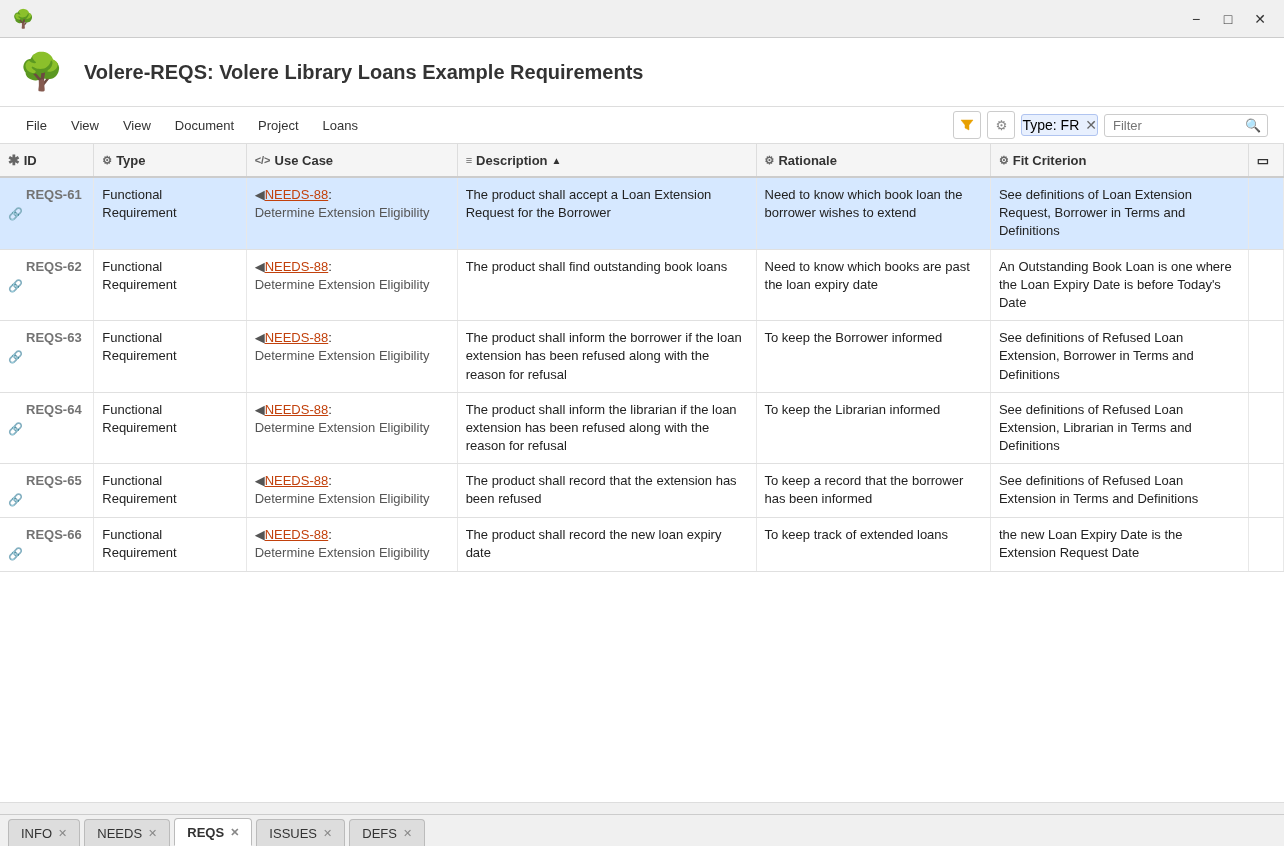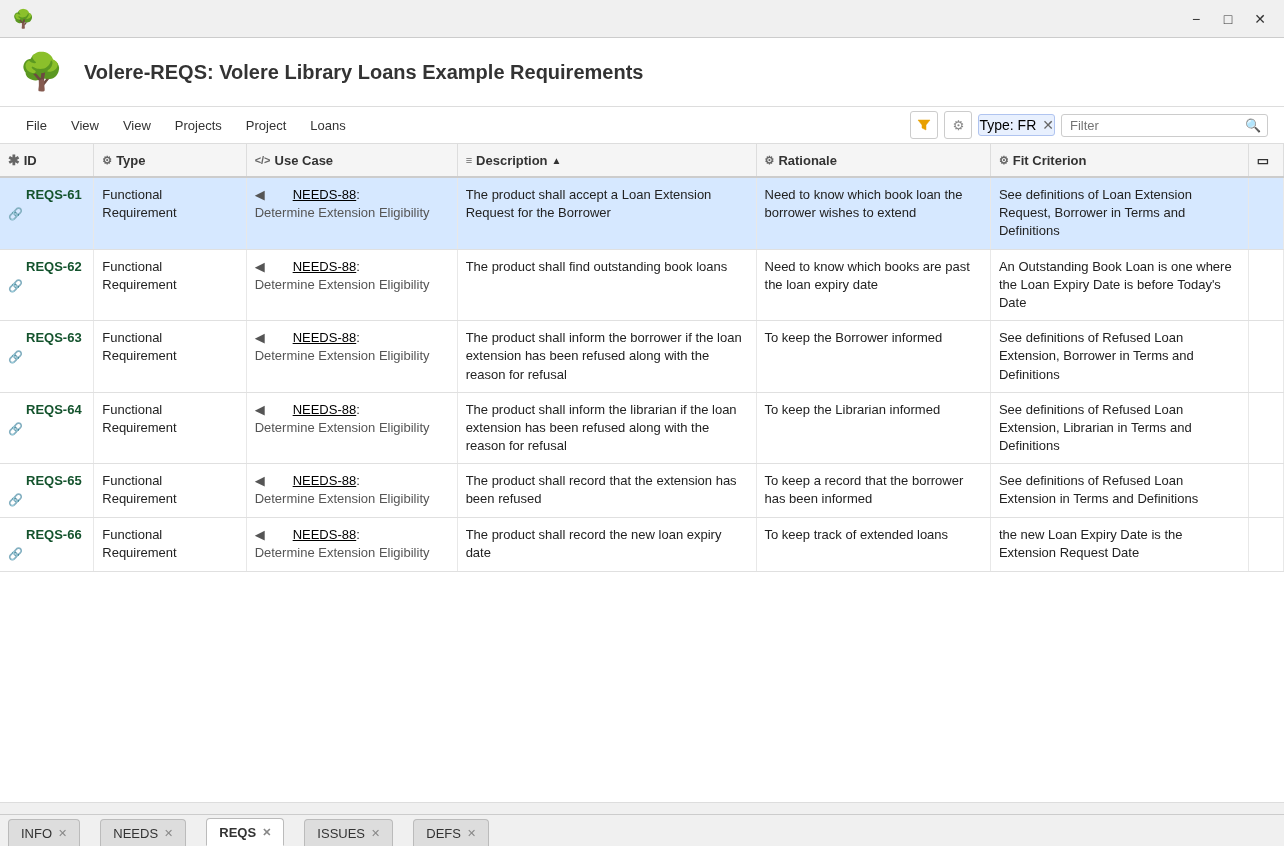--- a/index.html
+++ b/index.html
@@ -18,21 +18,21 @@
     .app-title { font-size: 20px; font-weight: bold; color: #333; }
 
     
     .menu-bar { background: white; padding: 4px 16px; display: flex; align-items: center; justify-content: space-between; border-bottom: 1px solid #ddd; }
     .menu-items { display: flex; gap: 4px; }
     .menu-item { padding: 3px 10px; cursor: pointer; color: #333; border-radius: 3px; }
     .filter-bar { display: flex; align-items: center; gap: 6px; }
     .filter-icon-btn { width: 28px; height: 28px; border: 1px solid #ccc; background: white; border-radius: 3px; cursor: pointer; display: flex; align-items: center; justify-content: center; color: #888; }
     .filter-tag { display: flex; align-items: center; gap: 4px; background: #e8f0fe; border: 1px solid #b0c4f0; border-radius: 3px; padding: 2px 0; font-size: 14px; }
     .filter-tag .close-x { cursor: pointer; color: #666; margin-left: 2px; }
-    .filter-input { border: 1px solid #ccc; border-radius: 3px; padding: 3px 24px 3px 8px; width: 207px; font-size: 13px; position: relative; }
+    .filter-input { border: 1px solid #ccc; border-radius: 3px; padding: 3px 24px 3px 8px; width: 164px; font-size: 13px; position: relative; }
     .filter-search-wrap { position: relative; }
     .filter-search-wrap .search-ico { position: absolute; right: 6px; top: 50%; transform: translateY(-50%); color: #aaa; pointer-events: none; }
 
     
     .table-container { flex: 1; overflow: hidden; background: white; display: flex; flex-direction: column; }
     .table-scroll { flex: 1; overflow-y: auto; overflow-x: auto; }
     table { width: 100%; border-collapse: collapse; table-layout: fixed; }
     thead th { background: #f5f5f5; border-bottom: 2px solid #ccc; border-right: 1px solid #ddd; padding: 8px 8px; font-weight: 600; font-size: 13px; color: #333; position: sticky; top: 0; z-index: 10; text-align: left; }
     thead th .col-header { display: flex; align-items: center; gap: 4px; }
     th.col-id { width: 80px; }
@@ -40,33 +40,33 @@
     th.col-usecase { width: 180px; }
     th.col-desc { width: 255px; }
     th.col-rat { width: 200px; }
     th.col-fit { width: 220px; }
     th.col-expand { width: 30px; }
 
     tbody td { border-bottom: 1px solid #e0e0e0; border-right: 1px solid #e8e8e8; padding: 8px 8px; vertical-align: top; font-size: 13px; color: #222; line-height: 1.4; }
     tbody tr.selected { background: #d6e8ff; }
     tbody tr.selected td { background: #d6e8ff; }
 
-    .row-id { font-weight: 600; color: #14532d; padding-left: 18px; }
+    .row-id { font-weight: 600; color: #737373; padding-left: 18px; }
     .row-link { display: block; color: #888; font-size: 12px; margin-top: 2px; }
-    .needs-link { color: #000000; text-decoration: underline; cursor: pointer; padding-left: 28px; }
+    .needs-link { color: #c2410c; text-decoration: underline; cursor: pointer; }
     .use-case-text { color: #555; }
 
     
     .table-scroll::-webkit-scrollbar { width: 12px; height: 12px; }
     .table-scroll::-webkit-scrollbar-track { background: #f0f0f0; }
     .table-scroll::-webkit-scrollbar-thumb { background: #bbb; border-radius: 2px; }
 
     
     .tab-bar { background: #f0f0f0; border-top: 1px solid #ccc; display: flex; align-items: flex-end; padding: 0 8px; min-height: 32px; }
-    .tab { display: flex; align-items: center; gap: 6px; padding: 6px 12px 5px; background: #ddd; border: 1px solid #bbb; border-bottom: none; border-radius: 4px 4px 0 0; margin-right: 20px; cursor: pointer; font-size: 13px; color: #333; }
+    .tab { display: flex; align-items: center; gap: 6px; padding: 6px 12px 5px; background: #ddd; border: 1px solid #bbb; border-bottom: none; border-radius: 4px 4px 0 0; margin-right: 4px; cursor: pointer; font-size: 13px; color: #333; }
     .tab.active { background: white; border-bottom: 1px solid white; font-weight: 600; }
     .tab .tab-close { color: #888; font-size: 11px; cursor: pointer; line-height: 1; }
 
     
     .hscroll-bar { height: 12px; background: #f0f0f0; border-top: 1px solid #ddd; overflow-x: auto; overflow-y: hidden; }
     .hscroll-bar::-webkit-scrollbar { height: 12px; }
     .hscroll-bar::-webkit-scrollbar-thumb { background: #bbb; }
 
     .col-sort-arrow { color: #333; font-size: 10px; }
     .col-icon { color: #666; font-size: 11px; }
@@ -94,21 +94,21 @@
     </svg>
   </div>
   <span class="app-title">Volere-REQS: Volere Library Loans Example Requirements</span>
 </div>
 
 <div class="menu-bar">
   <div class="menu-items">
     <span class="menu-item">File</span>
     <span class="menu-item">View</span>
     <span class="menu-item">View</span>
-    <span class="menu-item">Projects</span>
+    <span class="menu-item">Document</span>
     <span class="menu-item">Project</span>
     <span class="menu-item">Loans</span>
   </div>
   <div class="filter-bar">
     <button class="filter-icon-btn">
       <svg width="14" height="14" viewBox="0 0 14 14">
           <path d="M1 2h12l-4 5v5l-4-2V7L1 2z" fill="#e8a000" stroke="#e8a000" stroke-width="0.5"></path>
         </svg>
     </button>
     <button class="filter-icon-btn">

